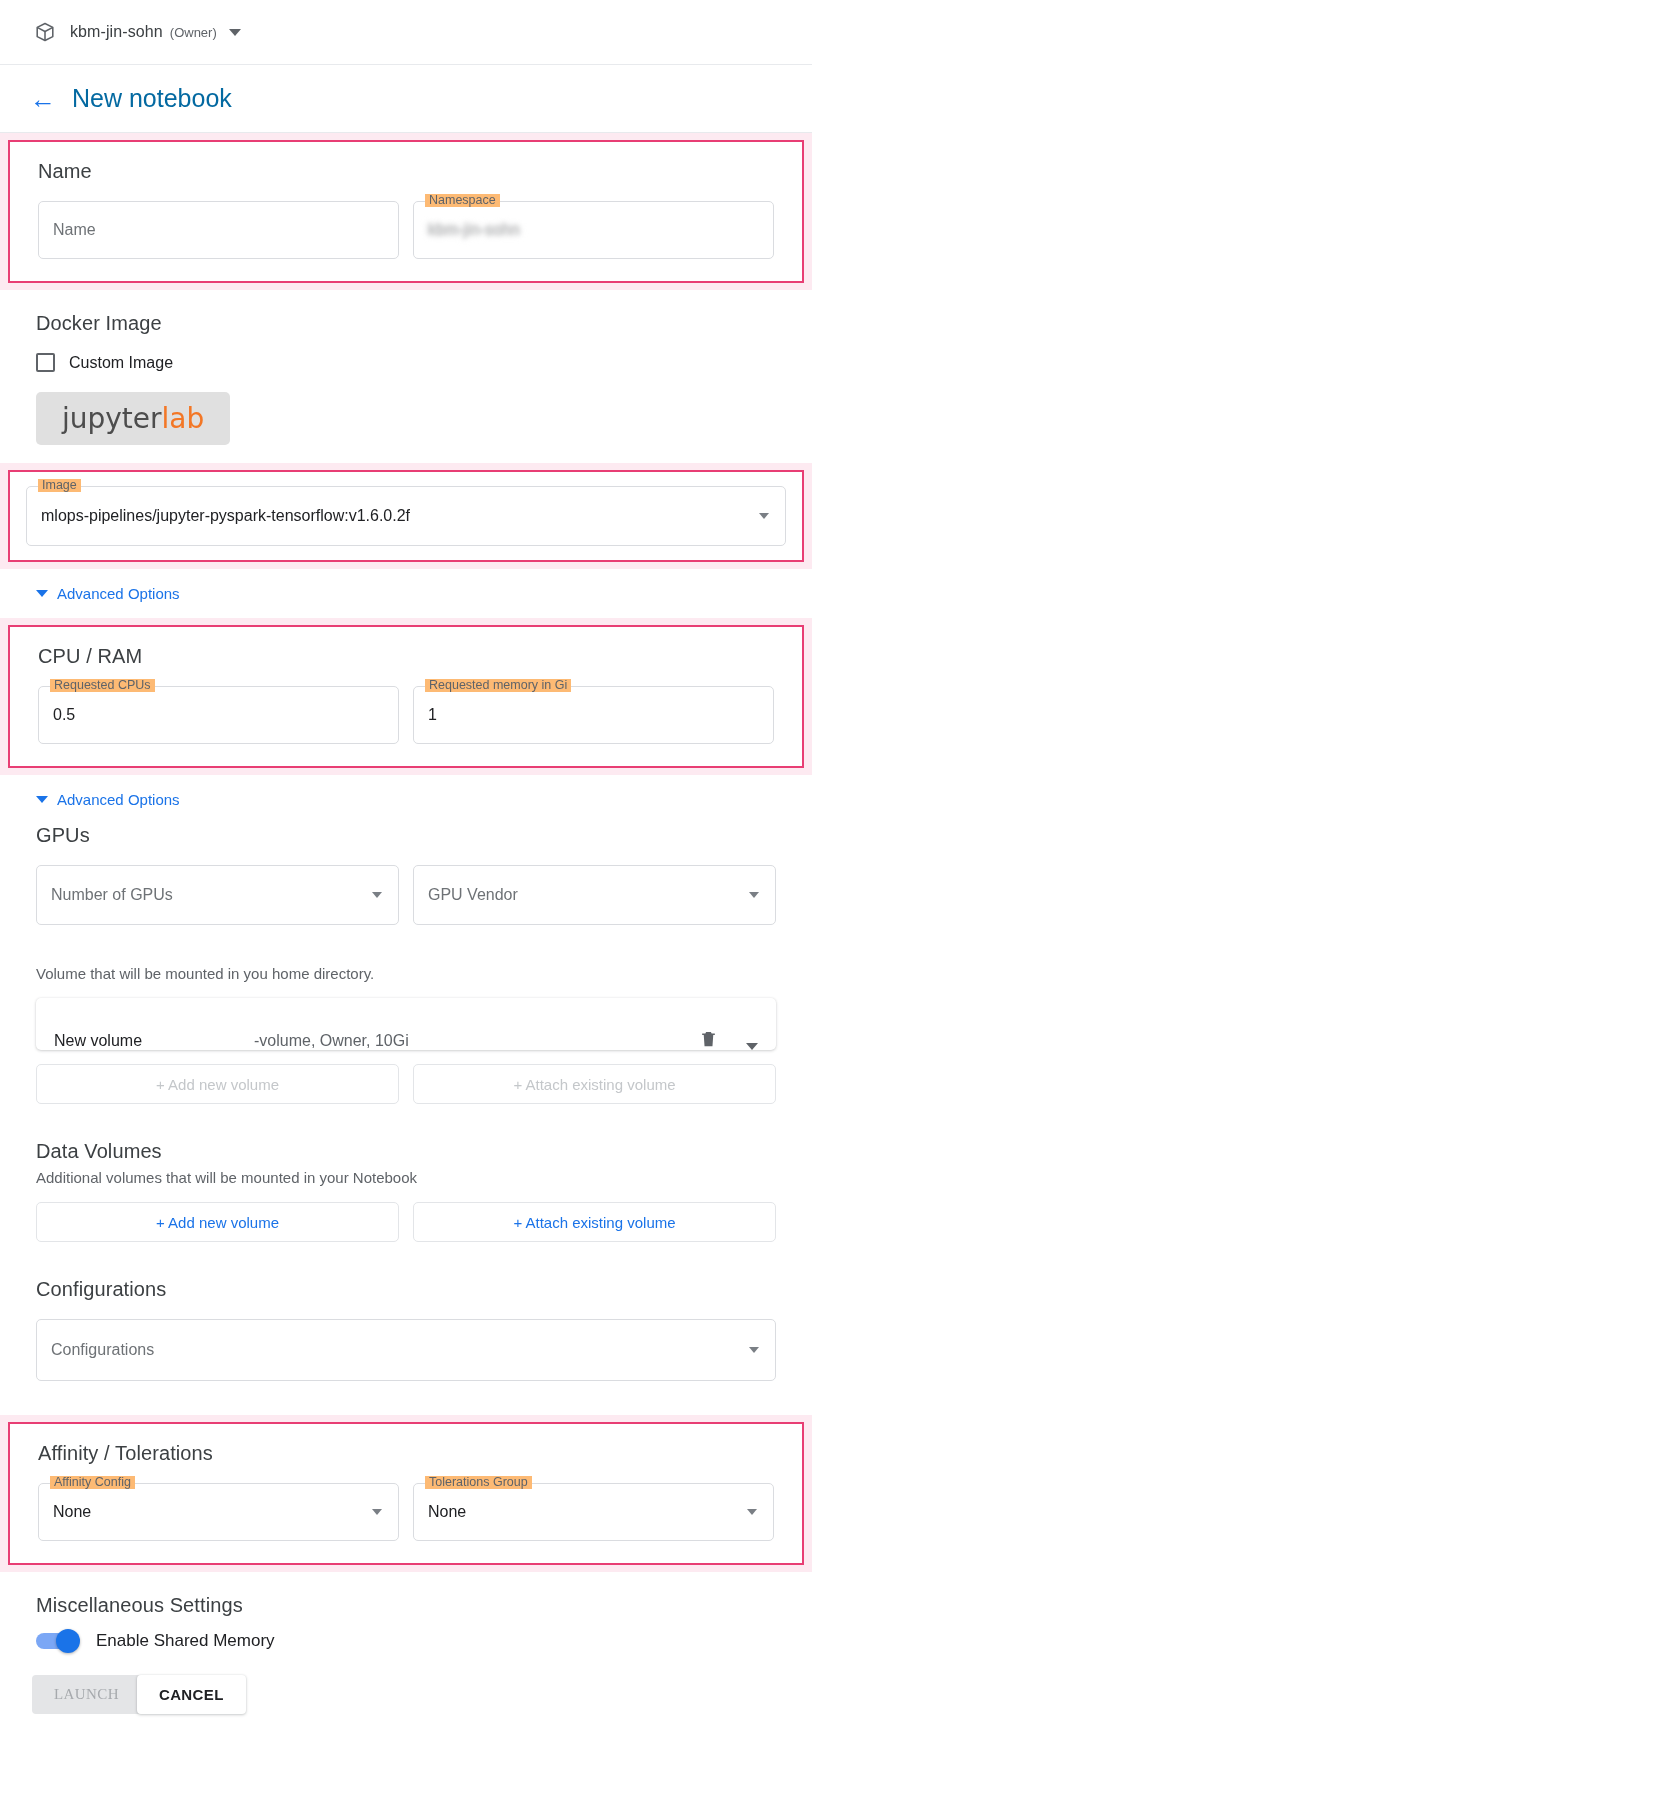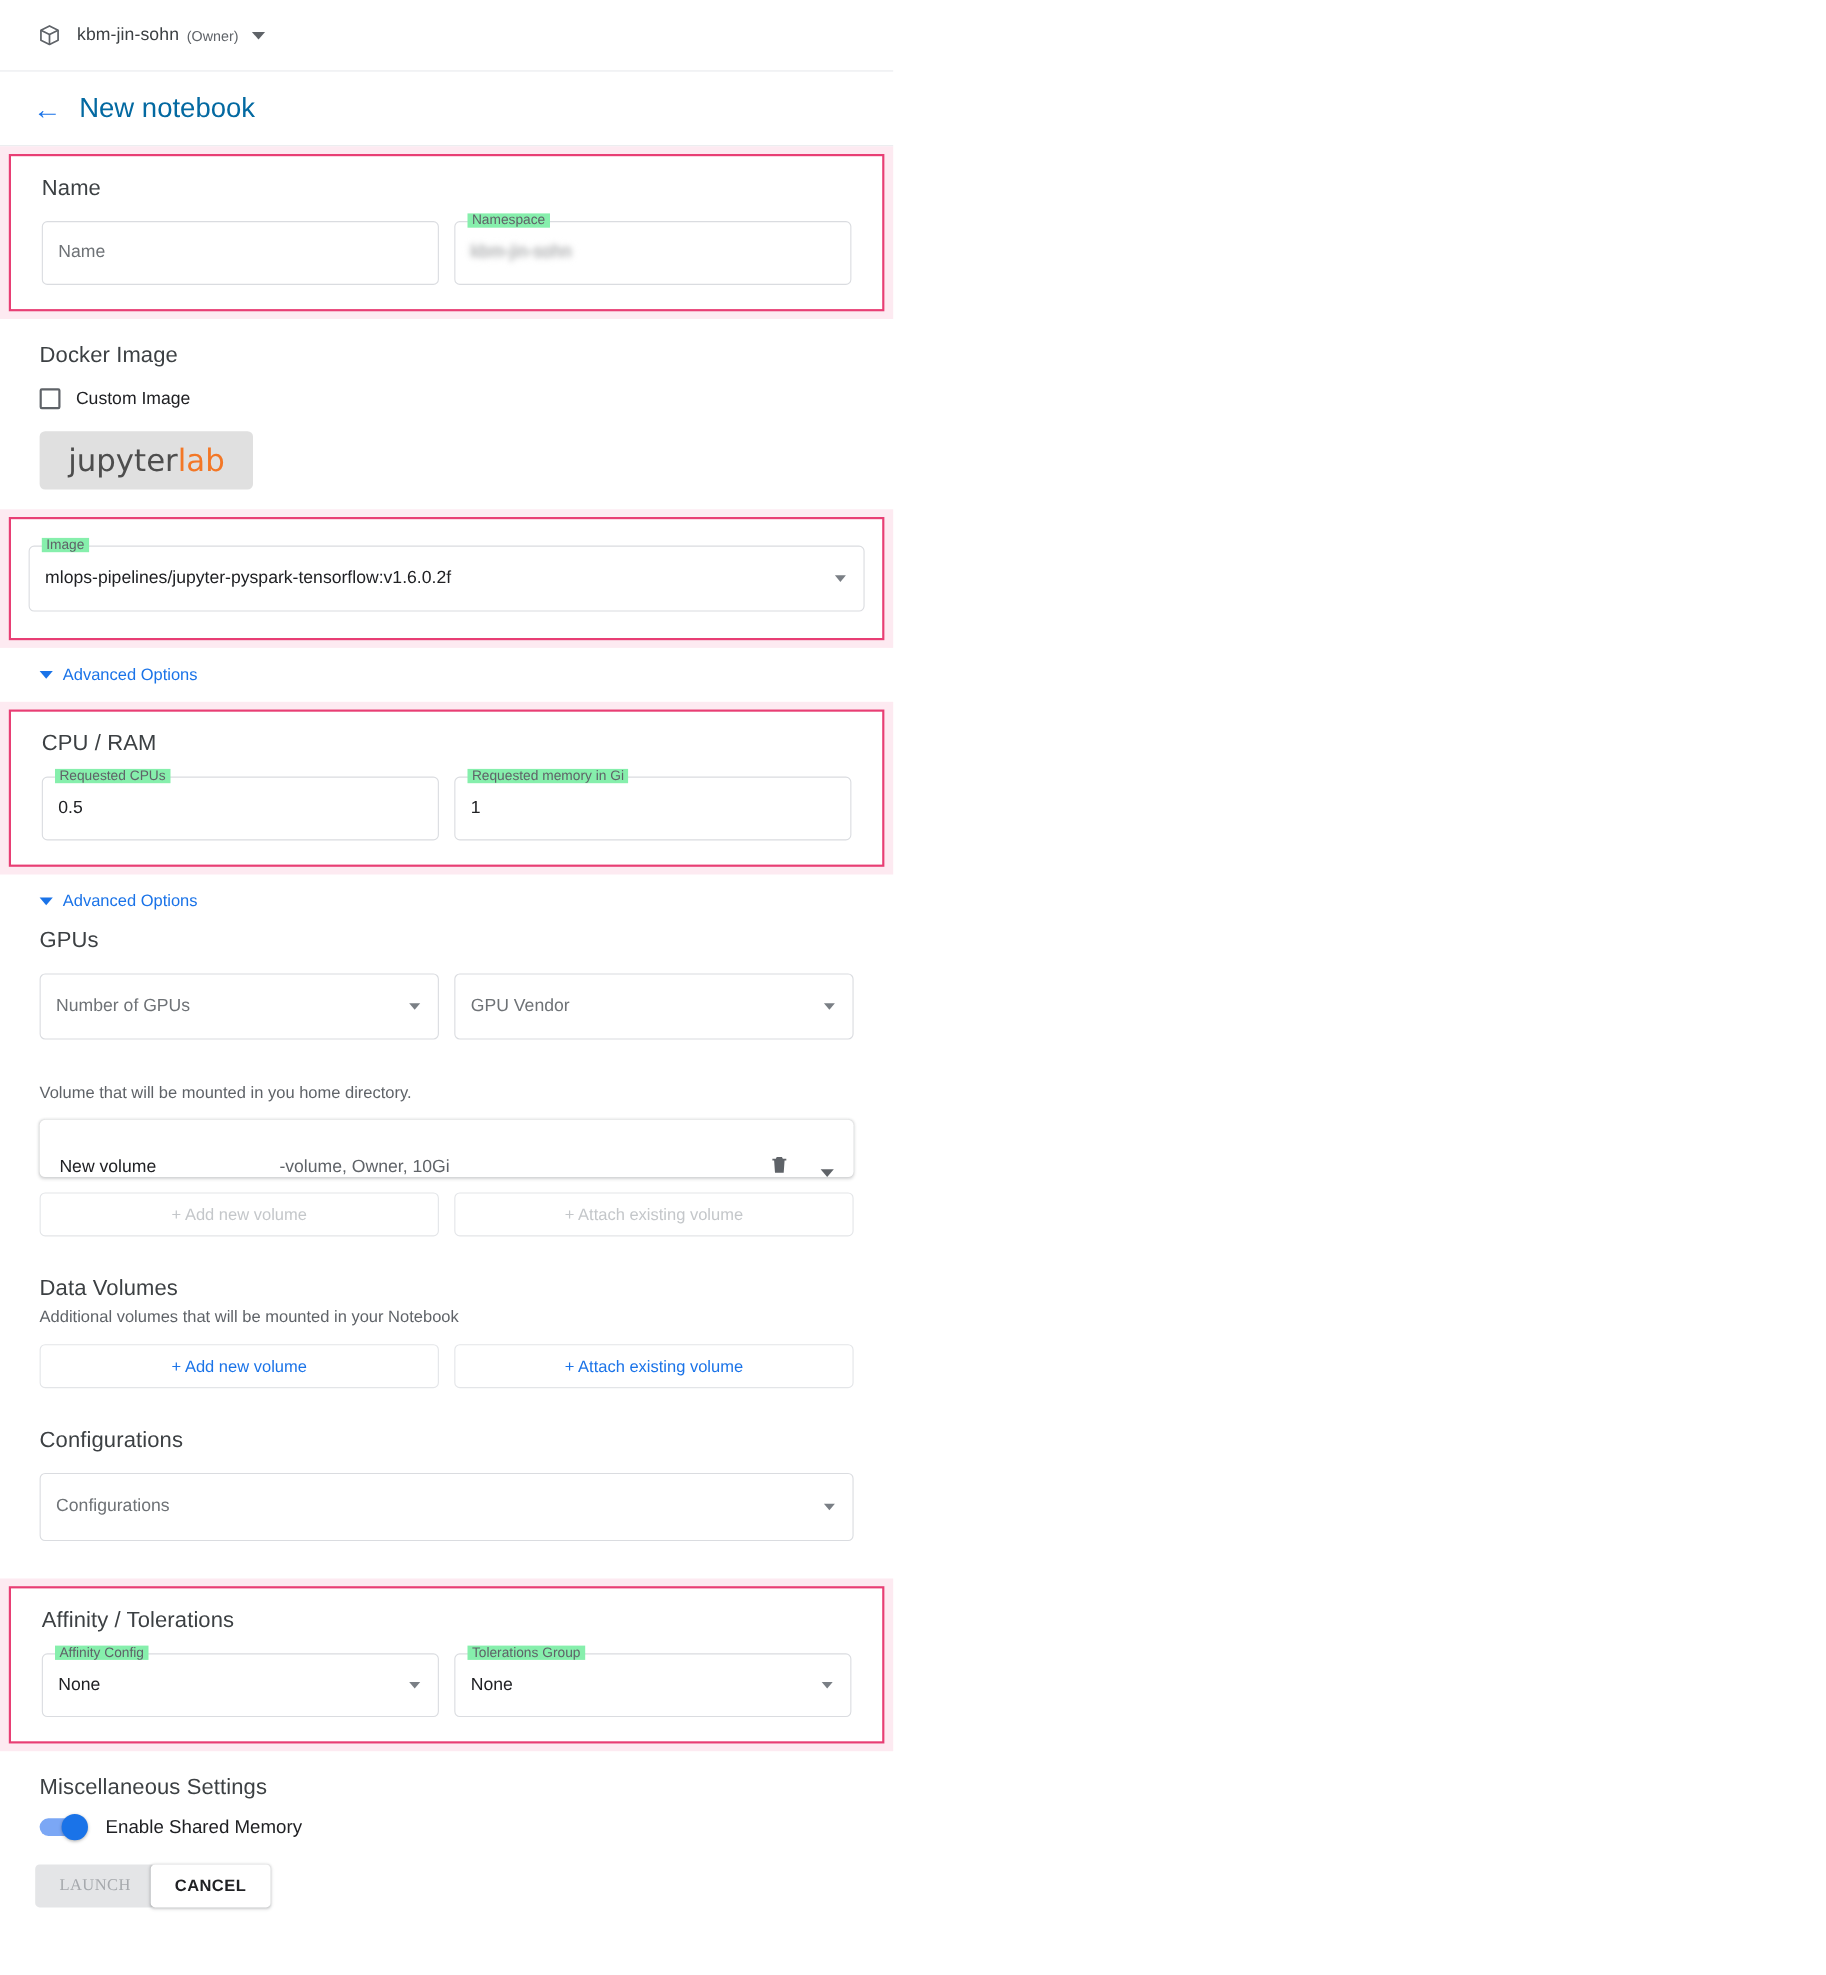--- a/index.html
+++ b/index.html
@@ -65,21 +65,21 @@
     height: 58px;
     border: 1px solid #dadce0;
     border-radius: 5px;
     background:#fff;
     display:flex; align-items:center;
     padding: 0 14px;
   }
   .mfield.tall { height: 60px; }
   .mfield .legend {
     position:absolute; top:-8px; left: 11px;
-    background:#86efac; padding: 0 4px;
+    background:#fdba74; padding: 0 4px;
     font-size: 12.5px; color:#5f6368; line-height: 1;
   }
   .mfield .val { font-size: 16px; color:#202124; }
   .mfield .ph { font-size: 16px; color:#6e7276; }
   .mfield .val.blurred {
     color:#c9cacb;
     text-shadow: 0 0 4px #b9babb, 0 0 6px #cfd0d1;
     filter: blur(2.2px);
   }
   .caret-sm {
@@ -221,21 +221,21 @@
         <span class="cblabel">Custom Image</span>
       </div>
       <div class="logo-chip">
         <span class="t1">jupyter</span>
           <span class="t2">lab</span>
       </div>
     </div>
 
     <div class="hl-outer" style="margin-top:12px;">
       <div class="hl-inner">
-        <div style="padding:24px 16px;">
+        <div style="padding:14px 16px;">
           <div class="mfield tall">
             <span class="legend">Image</span>
             <span class="val">mlops-pipelines/jupyter-pyspark-tensorflow:v1.6.0.2f</span>
             <span class="caret-sm"></span>
           </div>
         </div>
       </div>
     </div>
 
     <div class="adv">

